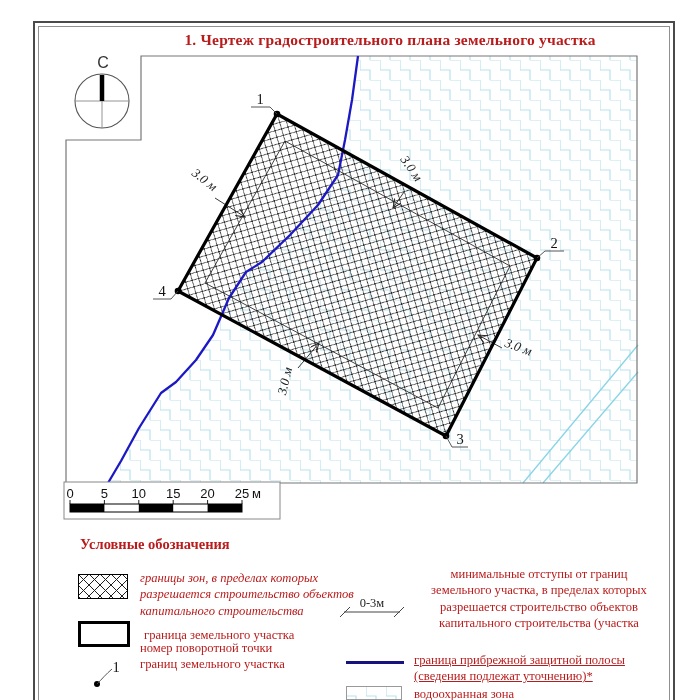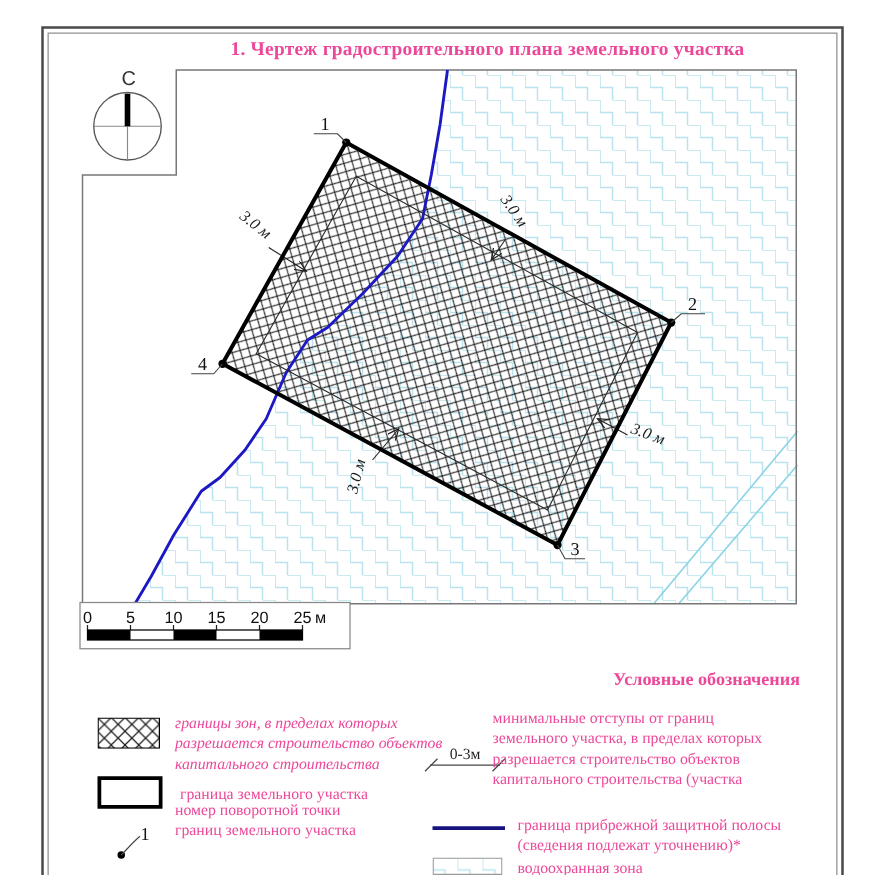--- a/index.html
+++ b/index.html
@@ -1,29 +1,29 @@
 <!DOCTYPE html>
 <html><head>
 <meta charset="utf-8">
 <style>
   html,body{margin:0;padding:0;background:#fff;}
   .page{position:relative;width:700px;height:700px;background:#fff;overflow:hidden;
-        font-family:"Liberation Serif","DejaVu Serif",serif;color:#ec4899;}
+        font-family:"Liberation Serif","DejaVu Serif",serif;color:#b91c1c;}
   .frame-outer{position:absolute;left:33px;top:21px;width:638px;height:700px;
         border:2px solid #4a4a4a;}
   .frame-inner{position:absolute;left:38px;top:26px;width:630px;height:700px;
         border:1px solid #909090;}
   .title{position:absolute;left:80px;top:31px;width:620px;text-align:center;
         font-size:15.5px;font-weight:bold;letter-spacing:.2px;}
   .map-svg{position:absolute;left:0;top:0;}
   .dim-label{font:italic 13px "Liberation Serif",serif;fill:#1f1f1f;}
   .corner-label{font:14.5px "Liberation Serif",serif;fill:#111;}
   .scale-num{font:13px "Liberation Sans","DejaVu Sans",sans-serif;fill:#111;}
   .north-label{font:16px "Liberation Sans","DejaVu Sans",sans-serif;fill:#333;}
-  .legend-title{position:absolute;left:80px;top:536px;width:560px;text-align:right;
+  .legend-title{position:absolute;left:80px;top:536px;width:560px;text-align:left;
         font-size:14.5px;font-weight:bold;}
   .ltext{position:absolute;font-size:12.6px;line-height:16.3px;}
   .swatch-plot{position:absolute;left:78px;top:621px;width:52px;height:26px;
         border:3px solid #000;background:#fff;box-sizing:border-box;}
   .line-swatch{position:absolute;left:346px;top:661px;width:58px;height:3px;background:#16137f;}
   .abs{position:absolute;}
 </style>
 </head>
 <body>
 
@@ -154,29 +154,29 @@
   <div class="ltext" style="left:140px;top:640px;width:216px;">
     <div>номер поворотной точки</div>
     <div>границ земельного участка</div>
   </div>
 
   <svg class="abs" style="left:338px;top:588px;" width="70" height="32">
     <text x="34" y="19" class="dim-label" style="font-style:normal;font-size:12.5px;" text-anchor="middle">0-3м</text>
     <path d="M6 24 H62" fill="none" stroke="#444" stroke-width="1"></path>
     <path d="M2 29 L12 19 M56 29 L66 19" fill="none" stroke="#444" stroke-width="1"></path>
   </svg>
-  <div class="ltext" style="left:394px;top:566px;width:250px;">
+  <div class="ltext" style="left:414px;top:566px;width:250px;text-align:center;">
     <div>минимальные отступы от границ</div>
     <div>земельного участка, в пределах которых</div>
     <div>разрешается строительство объектов</div>
     <div>капитального строительства (участка</div>
   </div>
 
   <div class="line-swatch"></div>
-  <div class="ltext" style="left:414px;top:652px;width:252px;">
+  <div class="ltext" style="left:414px;top:652px;width:252px;text-decoration:underline;">
     <div>граница прибрежной защитной полосы</div>
     <div>(сведения подлежат уточнению)*</div>
   </div>
 
   <svg class="abs" style="left:346px;top:686px;" width="56" height="14">
     <defs>
       <pattern id="lzz" width="20" height="20" patternUnits="userSpaceOnUse">
         <path d="M0 0 V10 H10 V20 M10 0 H20" fill="none" stroke="#b9e3ee" stroke-width="1.2"></path>
       </pattern>
     </defs>

